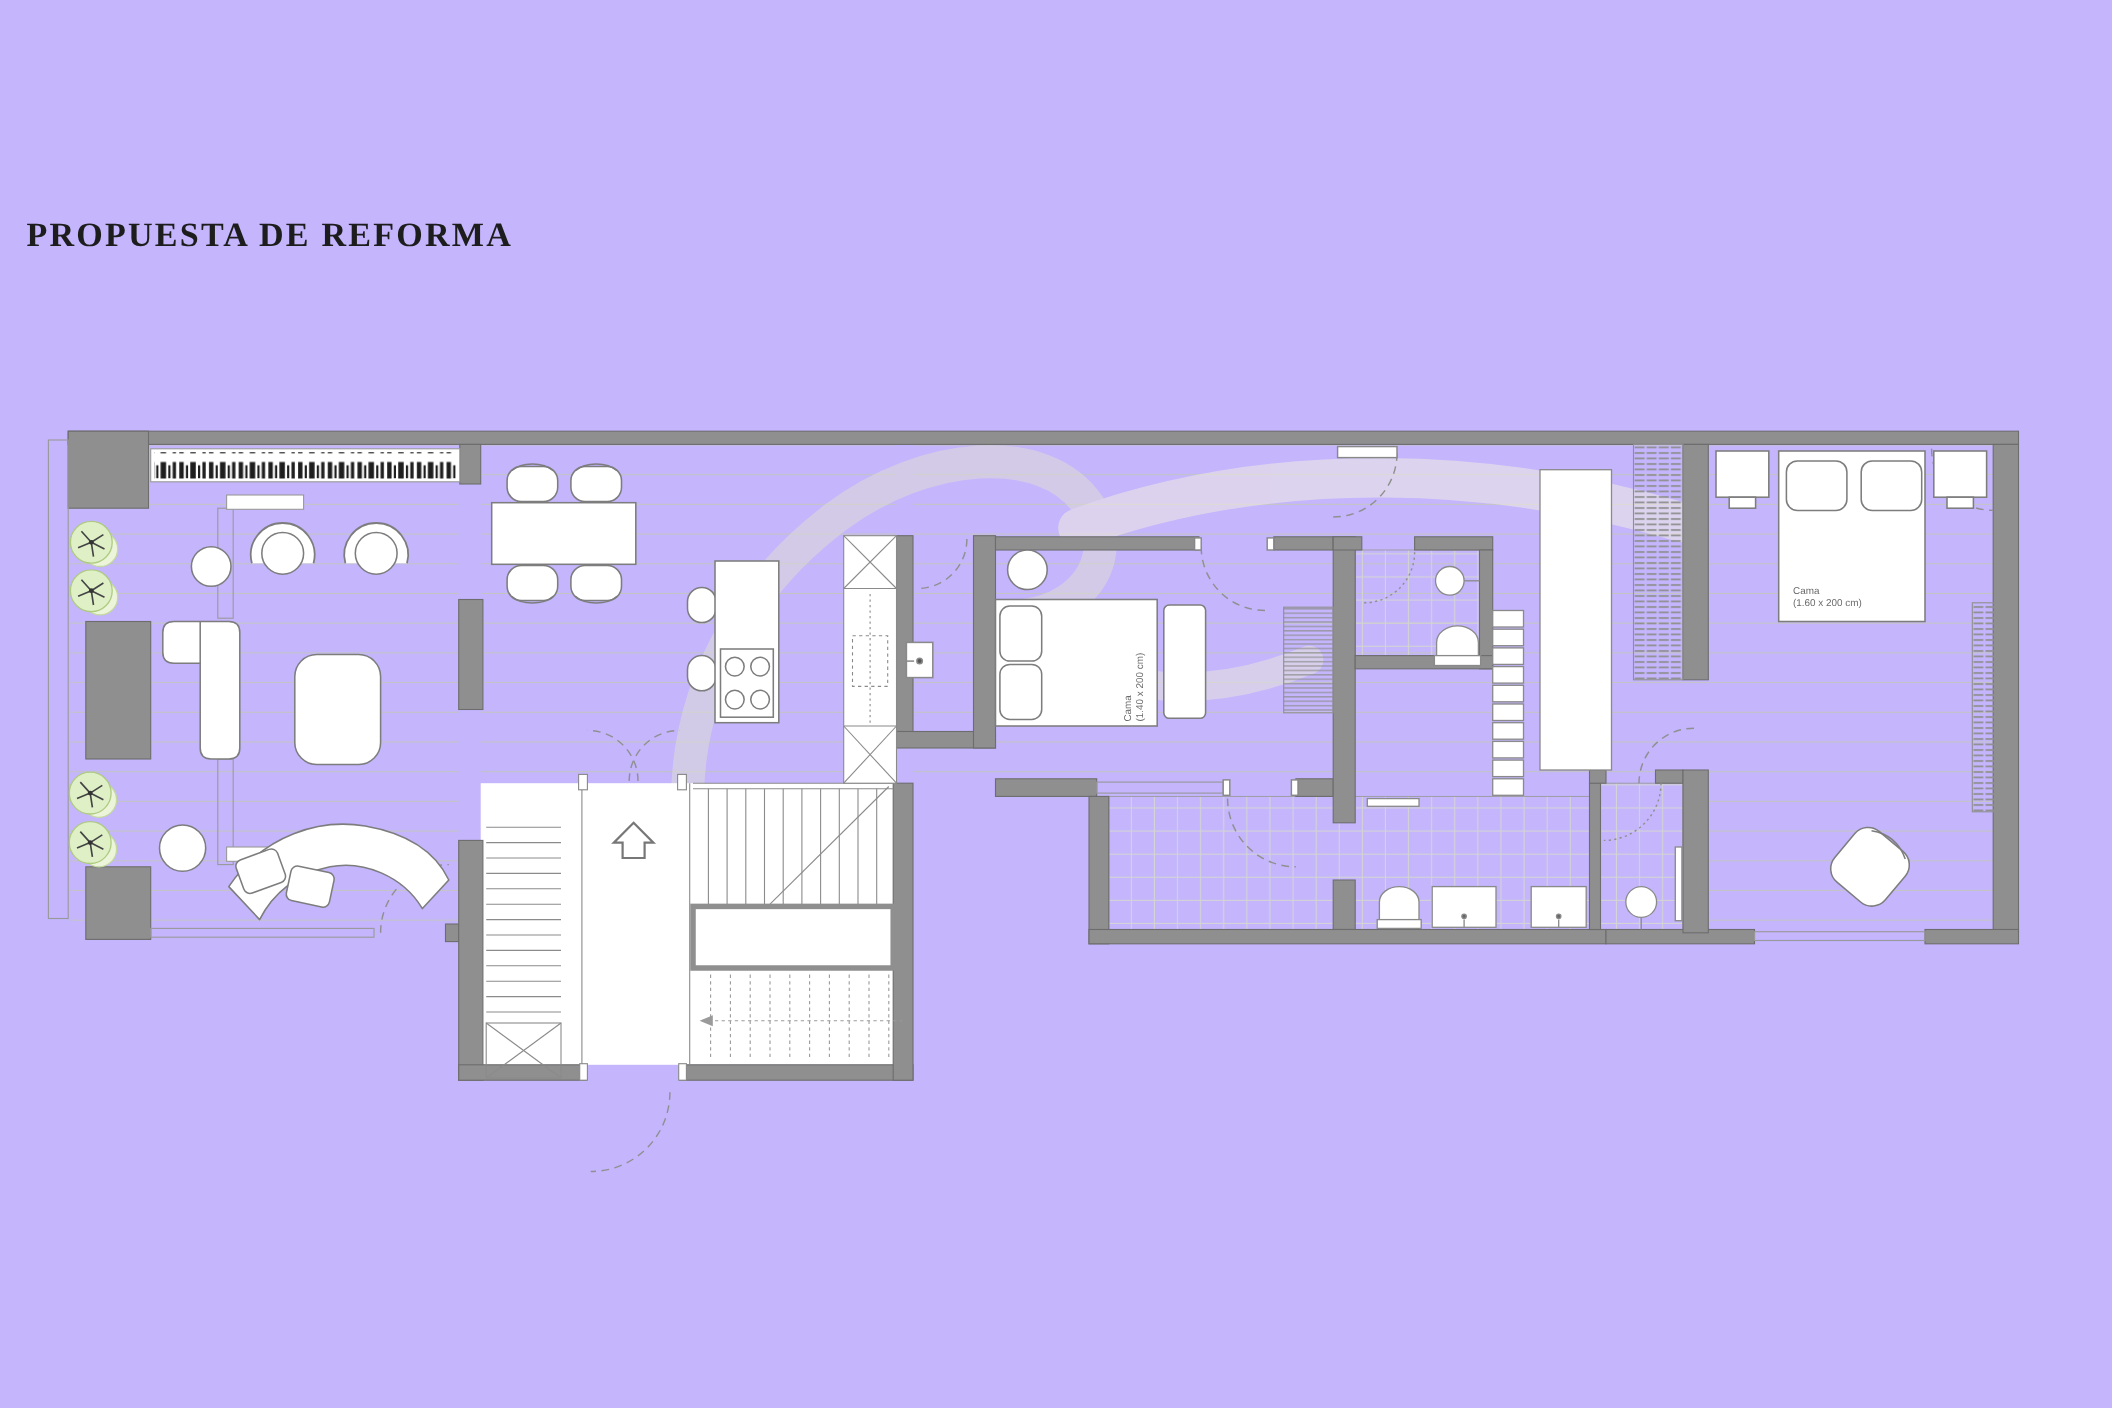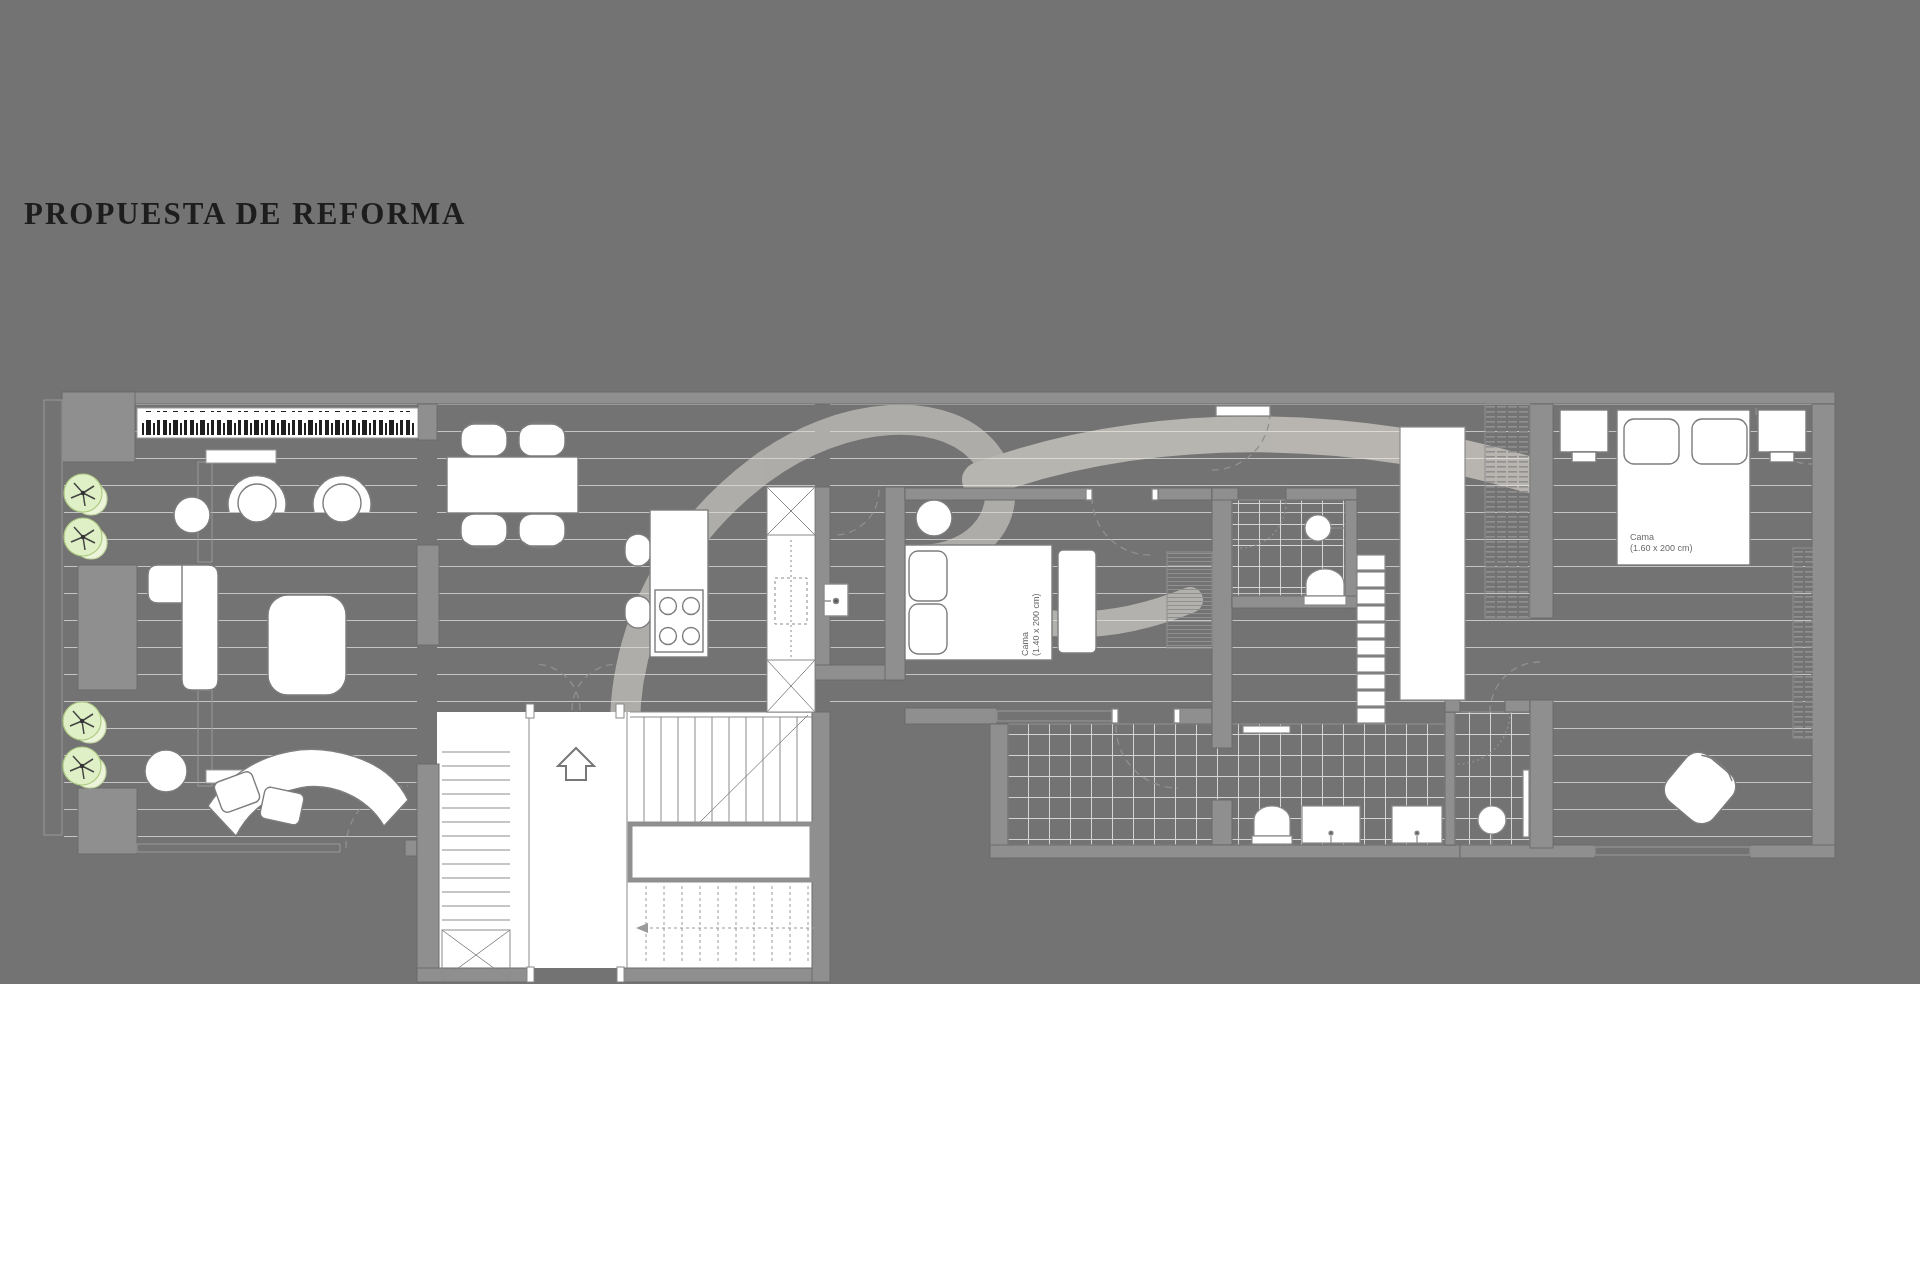--- a/index.html
+++ b/index.html
@@ -1,16 +1,16 @@
 <!DOCTYPE html>
 <html><head>
 <meta charset="utf-8">
 <style>
   html,body{margin:0;padding:0;background:#fff;}
-  .canvas{position:relative;width:1920px;height:984px;background:#737373;overflow:hidden;
+  .canvas{position:relative;width:1920px;height:1280px;background:#c4b5fd;overflow:hidden;
           font-family:"Liberation Sans",sans-serif;}
   .plan-title{position:absolute;top:196px;left:24px;font-family:"Liberation Serif",serif;
               font-weight:700;font-size:31px;letter-spacing:2px;color:#1d1d1d;white-space:nowrap;}
   svg{position:absolute;top:0;left:0;}
   text{font-family:"Liberation Sans",sans-serif;}
 </style>
 </head>
 <body>
 
 <div class="canvas">

